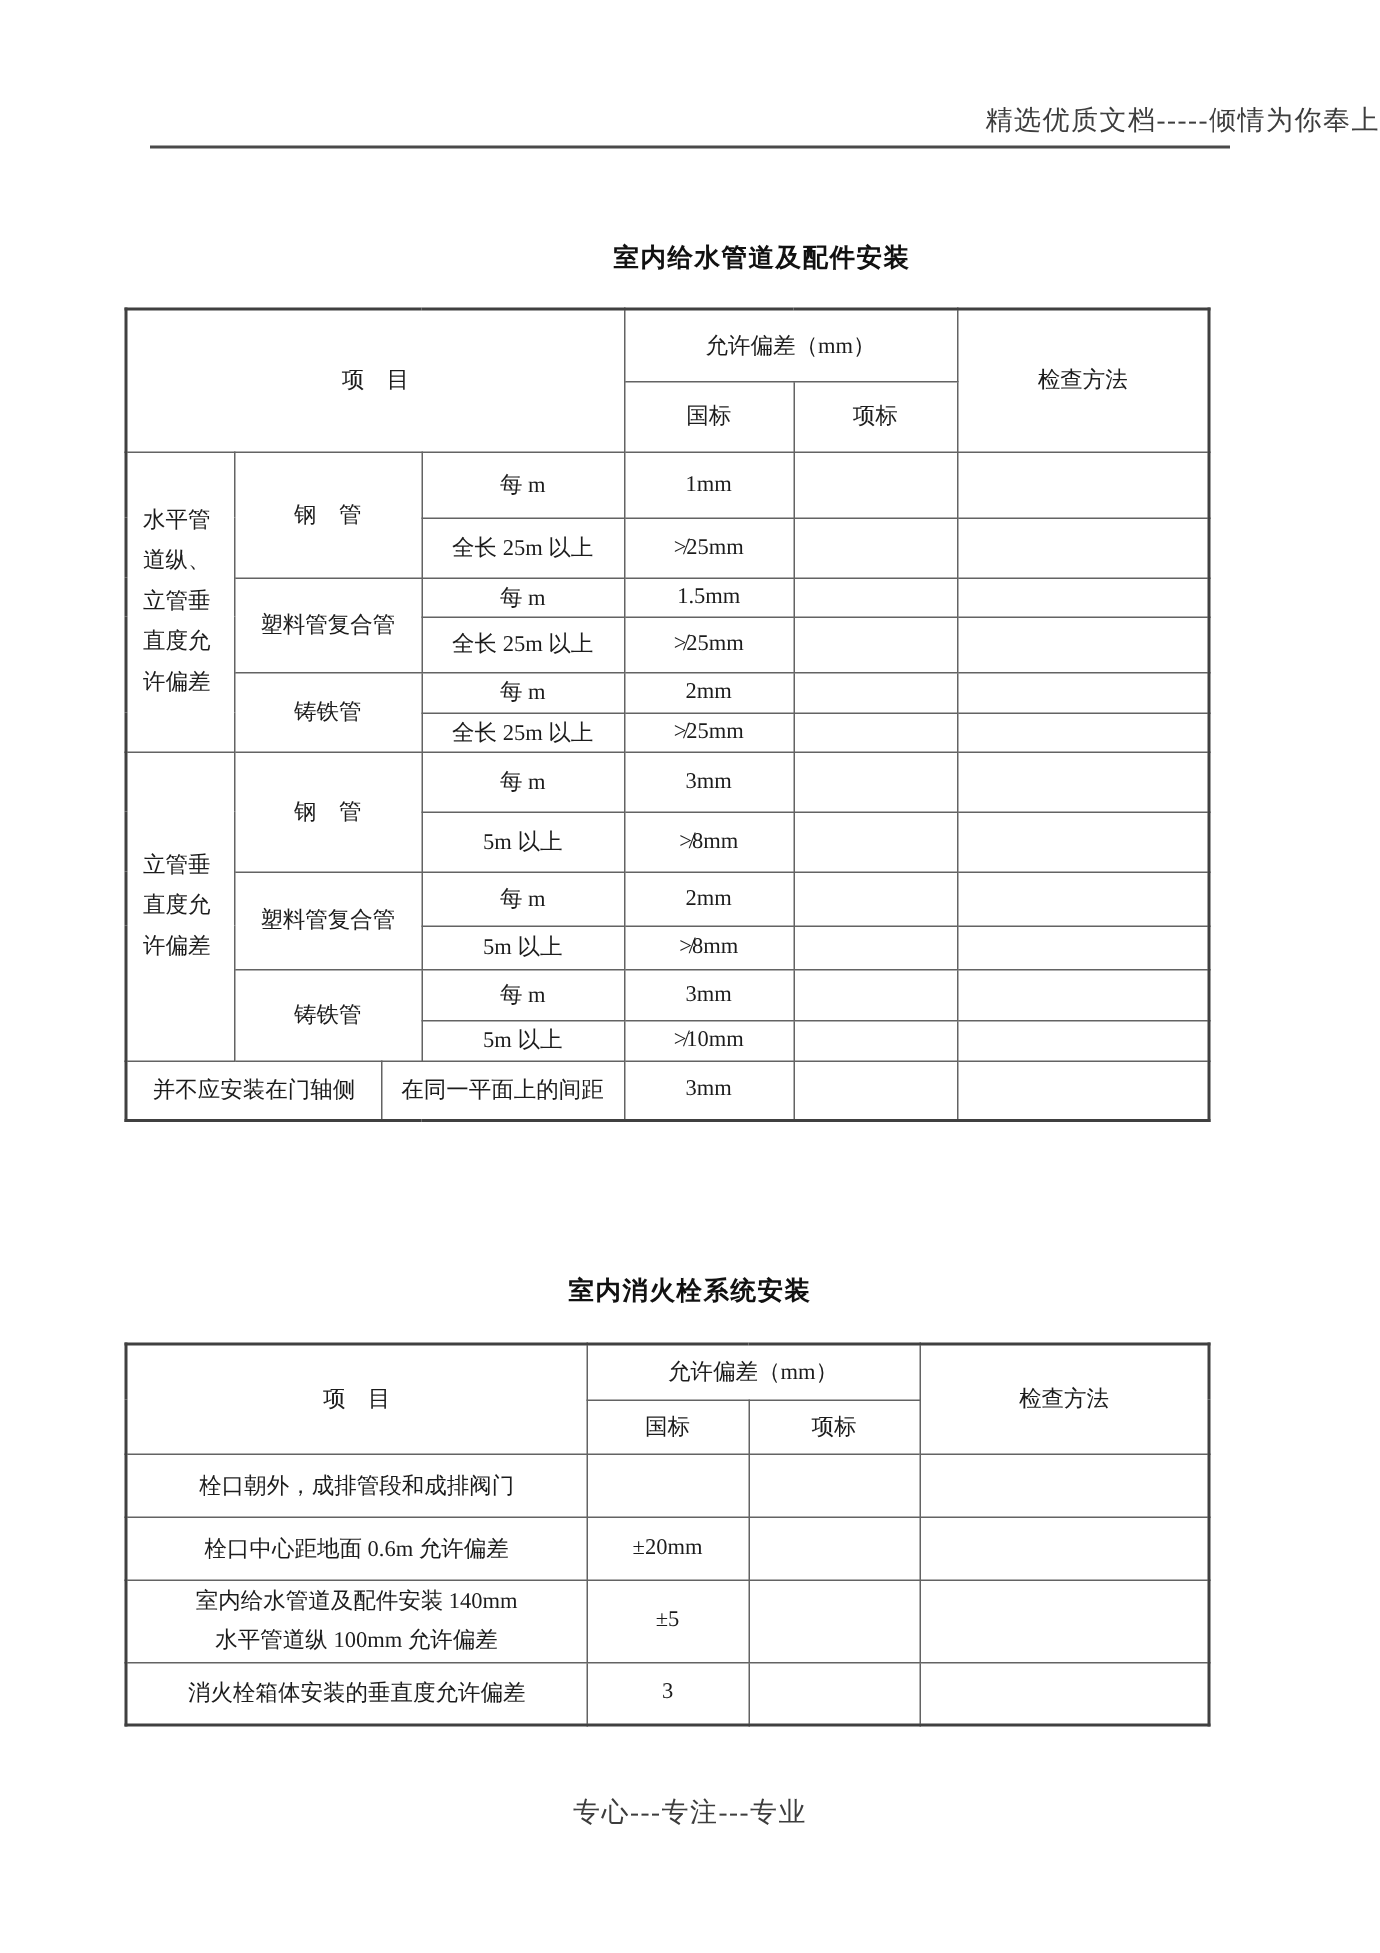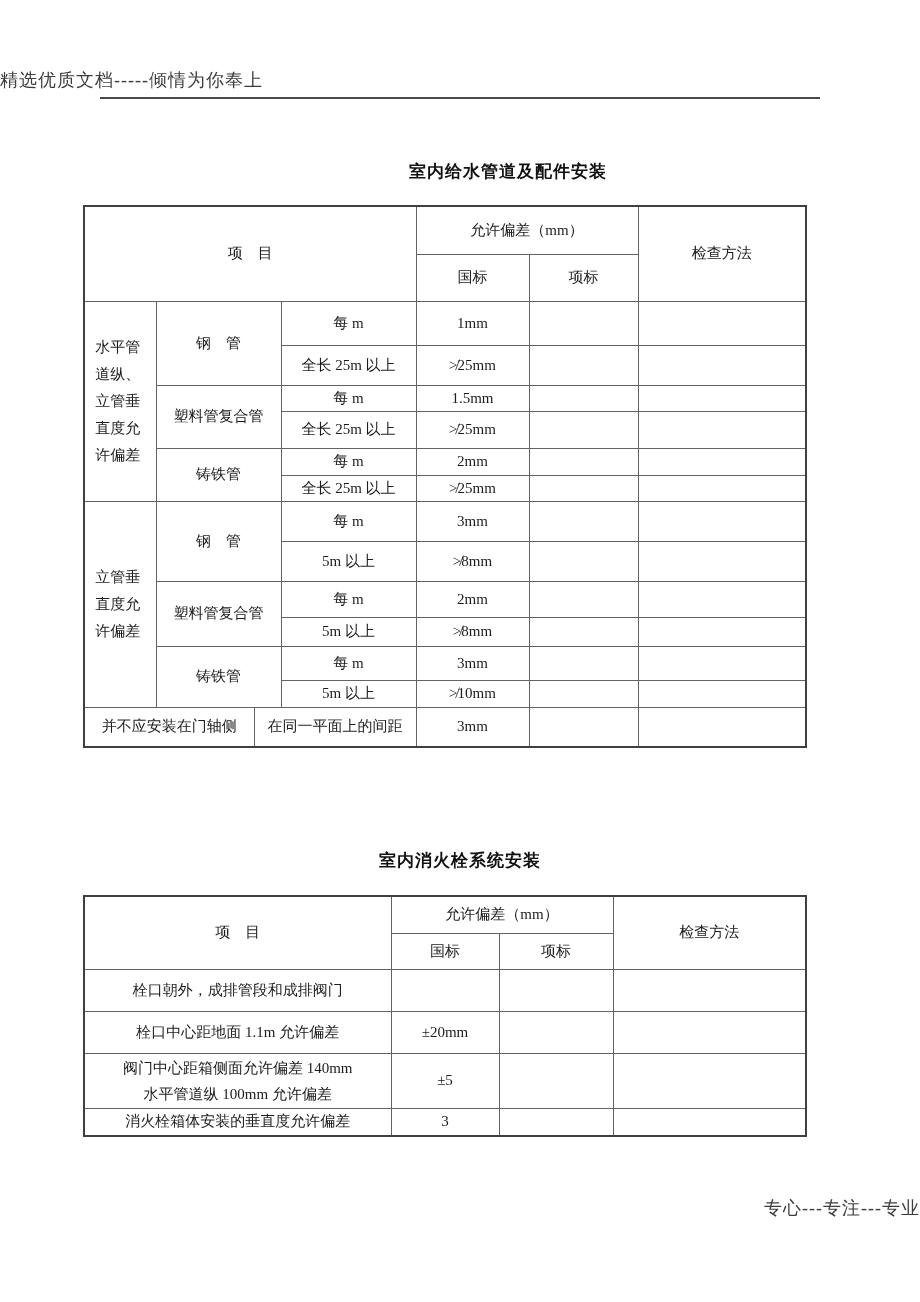--- a/index.html
+++ b/index.html
@@ -8,21 +8,21 @@
     width: 920px; height: 1302px;
     font-family: "Liberation Serif", "DejaVu Serif", serif;
     color: #1c1c1c;
     position: relative;
     overflow: hidden;
   }
   .page { position: absolute; left: 0; top: 0; width: 920px; height: 1302px; }
 
   .doc-header {
     position: absolute; top: 68px; left: 0; width: 920px;
-    text-align: left; font-size: 18px; color: #3d3d3d;
+    text-align: right; font-size: 18px; color: #3d3d3d;
     letter-spacing: 1px;
   }
   .doc-header-rule {
     position: absolute; top: 97px; left: 100px; width: 720px;
     border-top: 2px solid #4a4a4a;
   }
 
   .doc-title { position: absolute; left: 0; width: 920px; text-align: center;
     font-size: 17px; font-weight: bold; color: #111; letter-spacing: 1px; }
   .title-1 { top: 160px; margin-left: 48px; }
@@ -41,21 +41,21 @@
     border: 1px solid #636363;
     text-align: center; vertical-align: middle;
     font-size: 15px; color: #1c1c1c;
     overflow: hidden; padding: 0;
   }
   .cat-cell span { display: inline-block; width: 50px; line-height: 27px; text-align: left; }
   .two-line span { display: block; line-height: 26px; }
 
   .doc-footer {
     position: absolute; top: 1196px; left: 0; width: 920px;
-    text-align: right; font-size: 18px; color: #3d3d3d;
+    text-align: center; font-size: 18px; color: #3d3d3d;
     letter-spacing: 1px;
   }
 </style>
 </head>
 <body>
 
 <div class="page">
 
   <div class="doc-header">精选优质文档-----倾情为你奉上</div>
   <div class="doc-header-rule"></div>
@@ -194,35 +194,35 @@
       <td>国标</td>
       <td>项标</td>
     </tr>
     <tr style="height:42px">
       <td>栓口朝外，成排管段和成排阀门</td>
       <td></td>
       <td></td>
       <td></td>
     </tr>
     <tr style="height:42px">
-      <td>栓口中心距地面 1.1m 允许偏差</td>
+      <td>栓口中心距地面 0.6m 允许偏差</td>
       <td>±20mm</td>
       <td></td>
       <td></td>
     </tr>
     <tr style="height:55px">
       <td class="two-line">
-        <span>阀门中心距箱侧面允许偏差 140mm</span>
+        <span>室内给水管道及配件安装 140mm</span>
         <span>水平管道纵 100mm 允许偏差</span>
       </td>
       <td>±5</td>
       <td></td>
       <td></td>
     </tr>
-    <tr style="height:28px">
+    <tr style="height:42px">
       <td>消火栓箱体安装的垂直度允许偏差</td>
       <td>3</td>
       <td></td>
       <td></td>
     </tr>
   </tbody>
     </table>
 
   <div class="doc-footer">专心---专注---专业</div>
 

